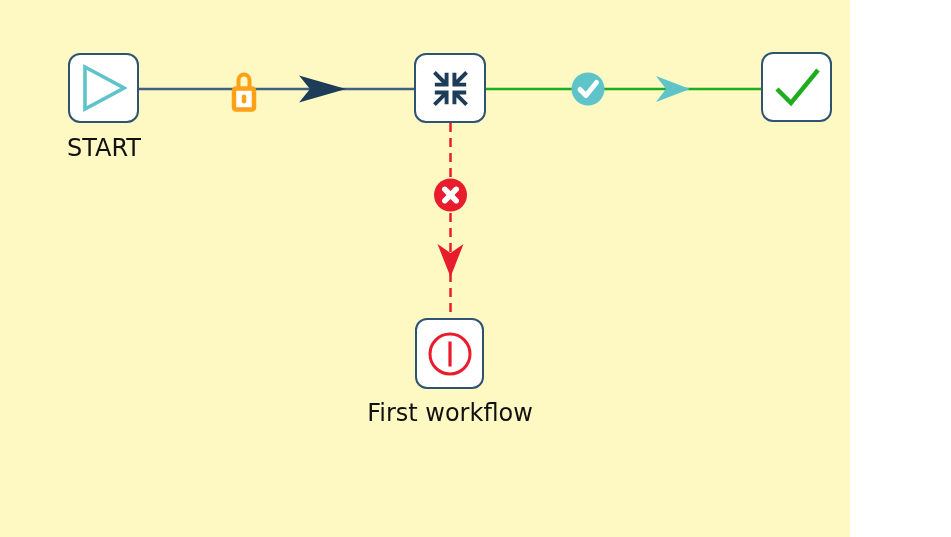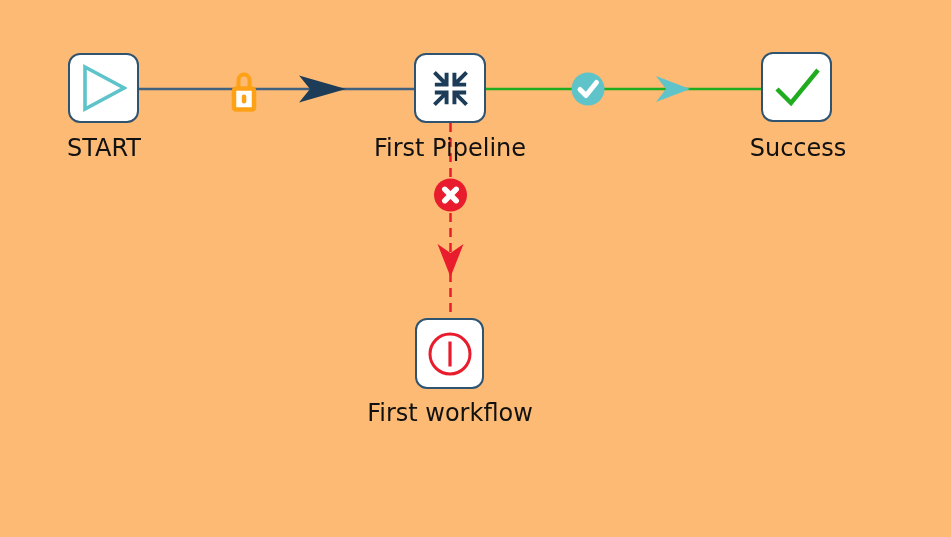--- a/index.html
+++ b/index.html
@@ -3,23 +3,23 @@
 <meta charset="utf-8">
 <style>
   html, body {
     margin: 0;
     padding: 0;
     background: #ffffff;
     font-family: "DejaVu Sans", "Liberation Sans", sans-serif;
   }
   .canvas {
     position: relative;
-    width: 951px;
+    width: 850px;
     height: 537px;
-    background: #fdba74;
+    background: #fef9c3;
     overflow: hidden;
     text-decoration: underline;
   }
   .edges-layer {
     position: absolute;
     left: 0;
     top: 0;
   }
   .node-box {
     position: absolute;
@@ -83,28 +83,26 @@
       <polygon points="4,3 43,24 4,45" fill="none" stroke-width="3.6" stroke-linejoin="miter" stroke="#5ec4c9"></polygon>
     </svg>
   </div>
   <div class="node-label" style="left:104px; top:135px;">START</div>
 
   <div class="node-box" style="left:414px; top:53px; width:72px; height:70px;">
     <svg width="47" height="47" viewBox="0 0 24 24">
       <path d="M19.5,3.09L15,7.59V4H13V11H20V9H16.41L20.91,4.5L19.5,3.09M4.5,3.09L3.09,4.5L7.59,9H4V11H11V4H9V7.59L4.5,3.09M19.5,20.91L20.91,19.5L16.41,15H20V13H13V20H15V16.41L19.5,20.91M4.5,20.91L9,16.41V20H11V13H4V15H7.59L3.09,19.5L4.5,20.91Z" fill="#1d3c58"></path>
     </svg>
   </div>
-  <div class="node-label" style="left:450px; top:135px;">First Pipeline</div>
 
   <div class="node-box" style="left:761px; top:52px; width:71px; height:70px;">
     <svg width="48" height="42" viewBox="0 0 48 42">
       <polyline points="4,23 18,37 45,4" fill="none" stroke-width="4.5" stroke-linecap="butt" stroke-linejoin="miter" stroke="#1fad1f"></polyline>
     </svg>
   </div>
-  <div class="node-label" style="left:798px; top:135px;">Success</div>
 
   <div class="node-box" style="left:415px; top:318px; width:69px; height:71px;">
     <svg width="46" height="46" viewBox="0 0 46 46">
       <circle cx="23" cy="23" r="20" fill="none" stroke-width="3" stroke="#e81c2c"></circle>
       <line x1="23" y1="10.5" x2="23" y2="35.5" stroke-width="3.2" stroke="#e81c2c"></line>
     </svg>
   </div>
   <div class="node-label" style="left:450px; top:400px;">First workflow</div>
 
 </div>

